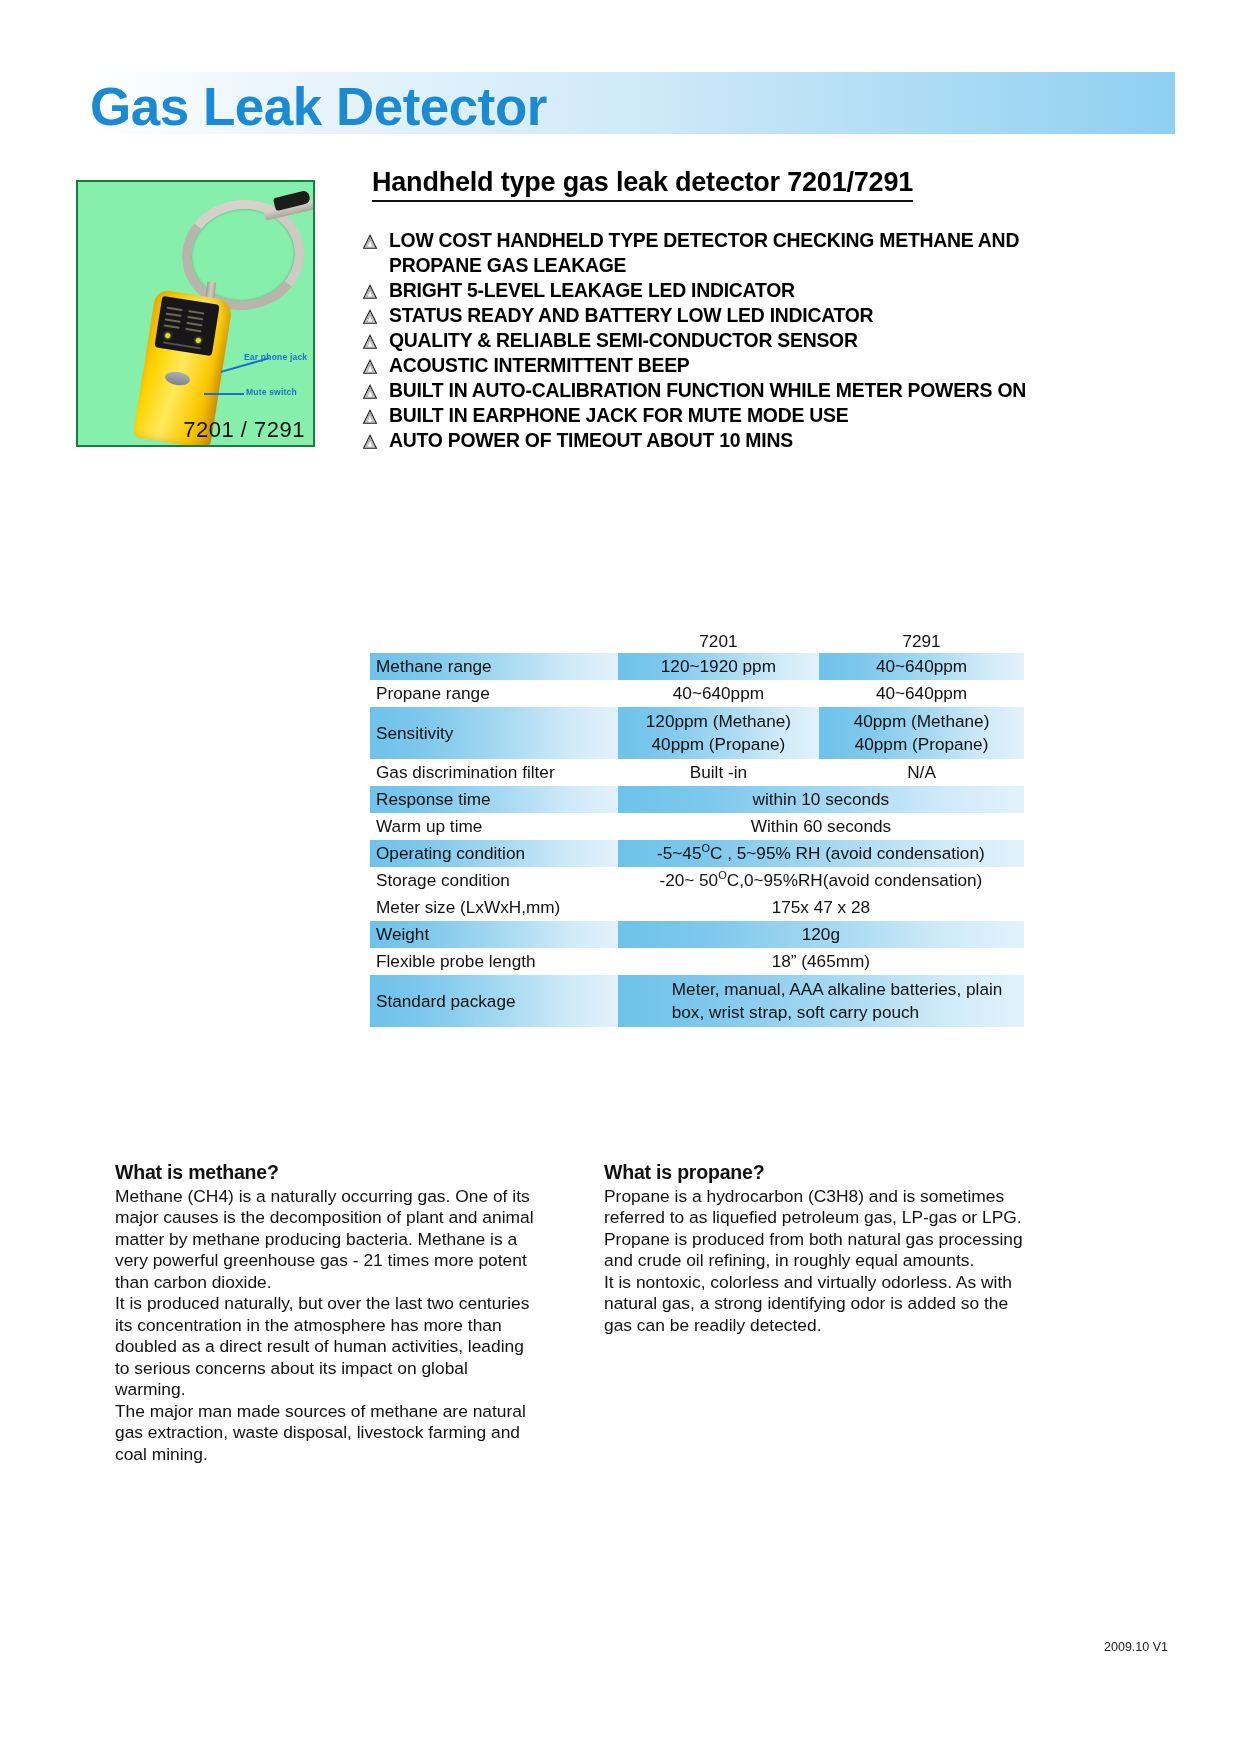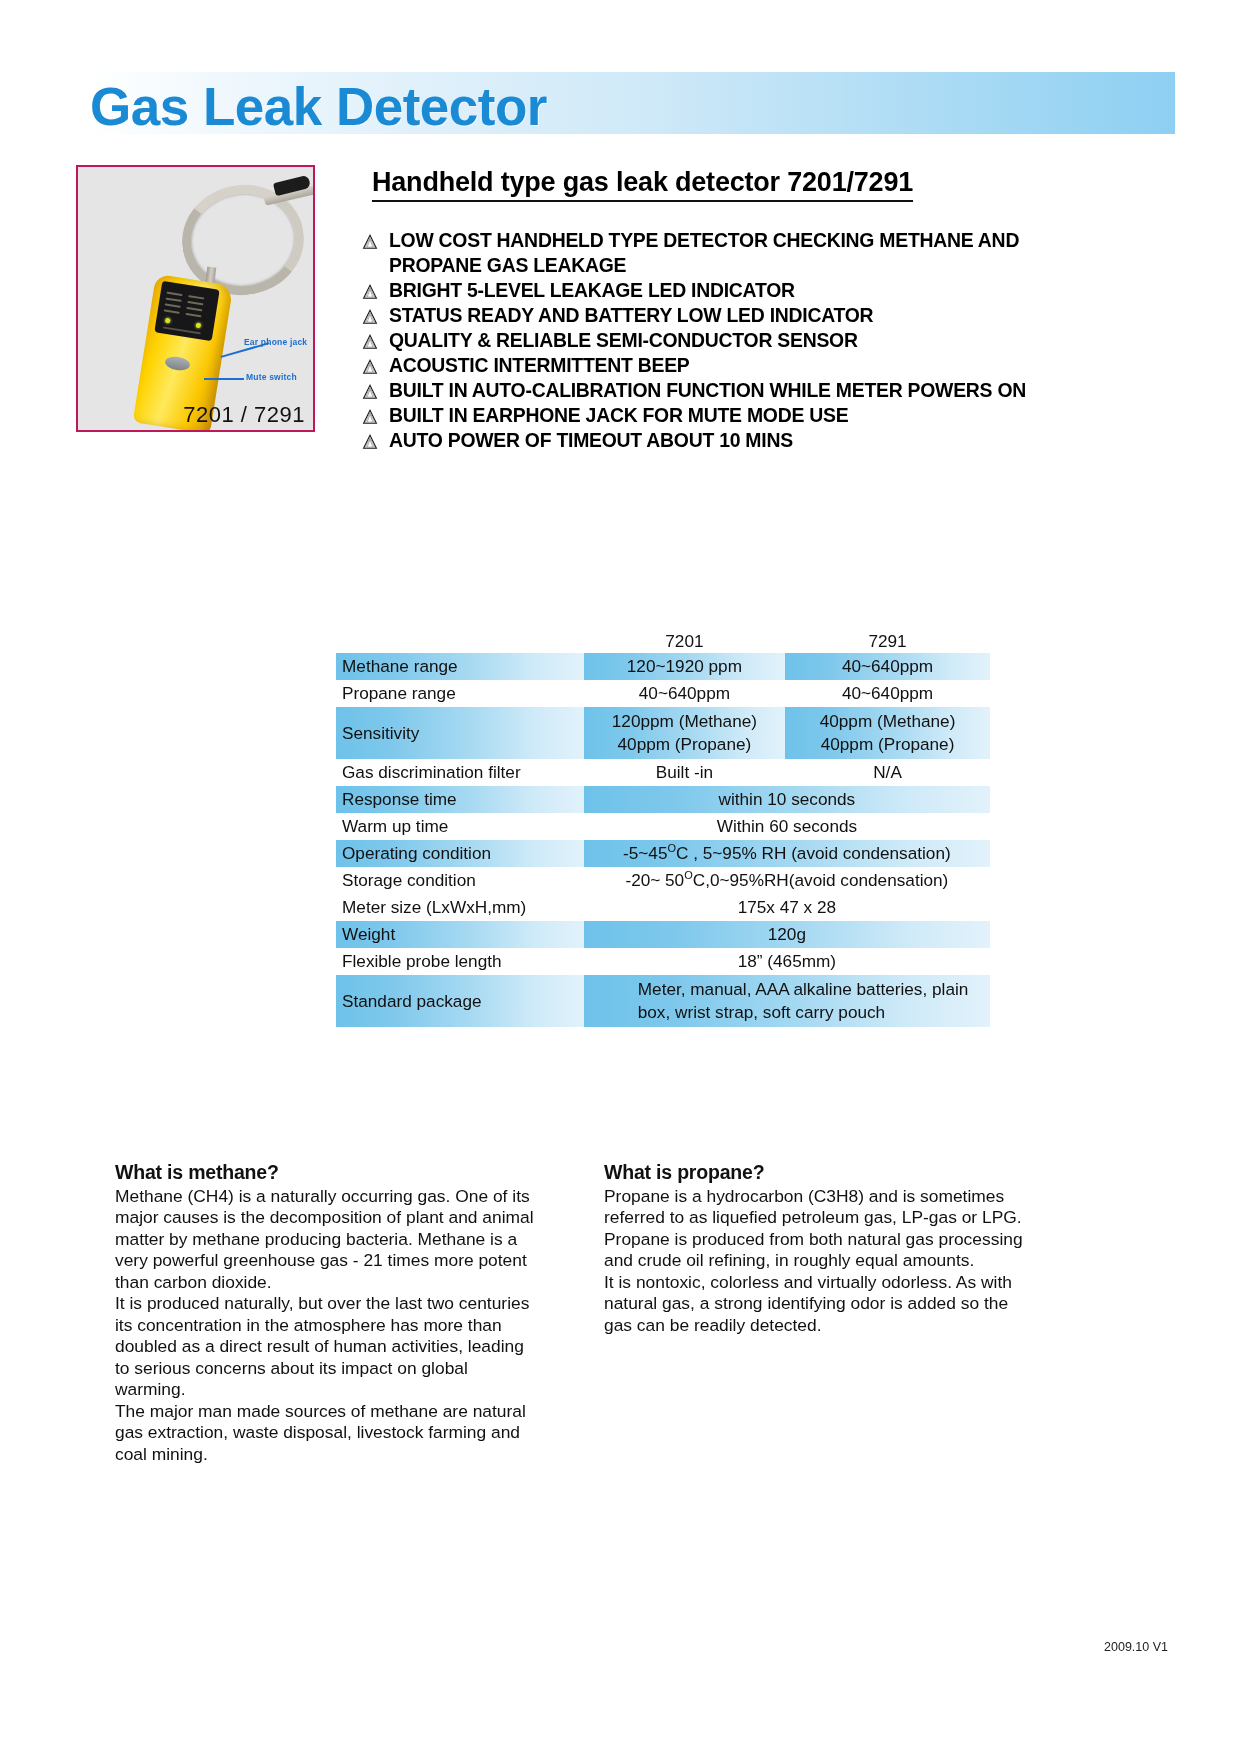--- a/index.html
+++ b/index.html
@@ -35,25 +35,25 @@
     letter-spacing: -0.5px;
     color: #1b8ad4;
     text-shadow: 1px 1px 0 rgba(255,255,255,0.6);
     white-space: nowrap;
   }
 
   
   .photo-box {
     position: absolute;
     left: 76px;
-    top: 165px;
+    top: 180px;
     width: 235px;
     height: 263px;
-    border: 2px solid #be185d;
-    background: #e5e5e5;
+    border: 2px solid #15803d;
+    background: #86efac;
     overflow: hidden;
   }
   .photo-stage {
     position: absolute;
     inset: 0;
   }
 
   
   .probe-loop {
     position: absolute;
@@ -201,21 +201,21 @@
     position: absolute;
     left: 0;
     top: 3px;
     width: 16px;
     height: 16px;
   }
 
   
   .spec-wrap {
     position: absolute;
-    left: 336px;
+    left: 370px;
     top: 628px;
     width: 654px;
   }
   table.spec {
     width: 100%;
     border-collapse: collapse;
     font-size: 17.2px;
     color: #111;
   }
   table.spec td {

